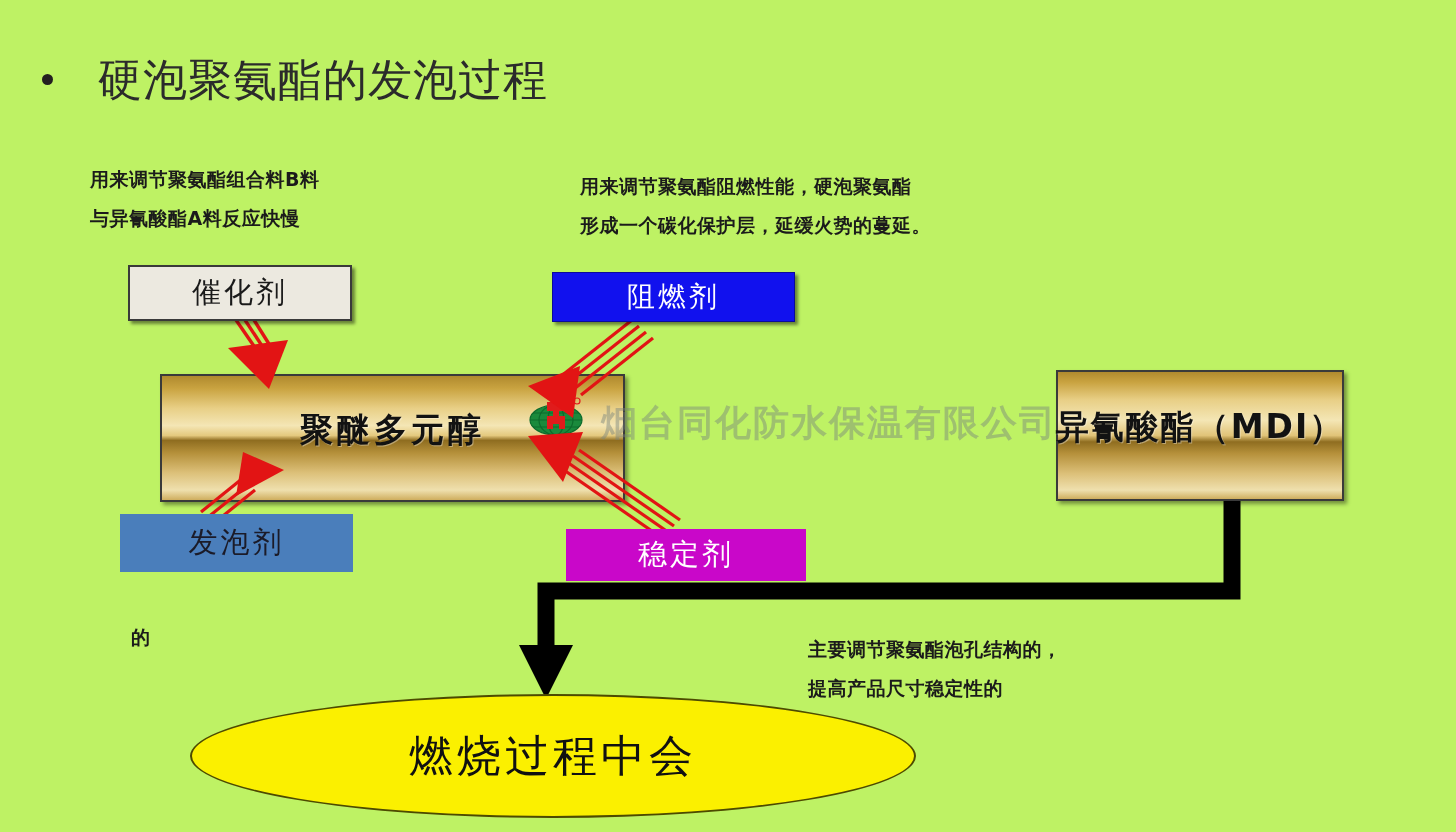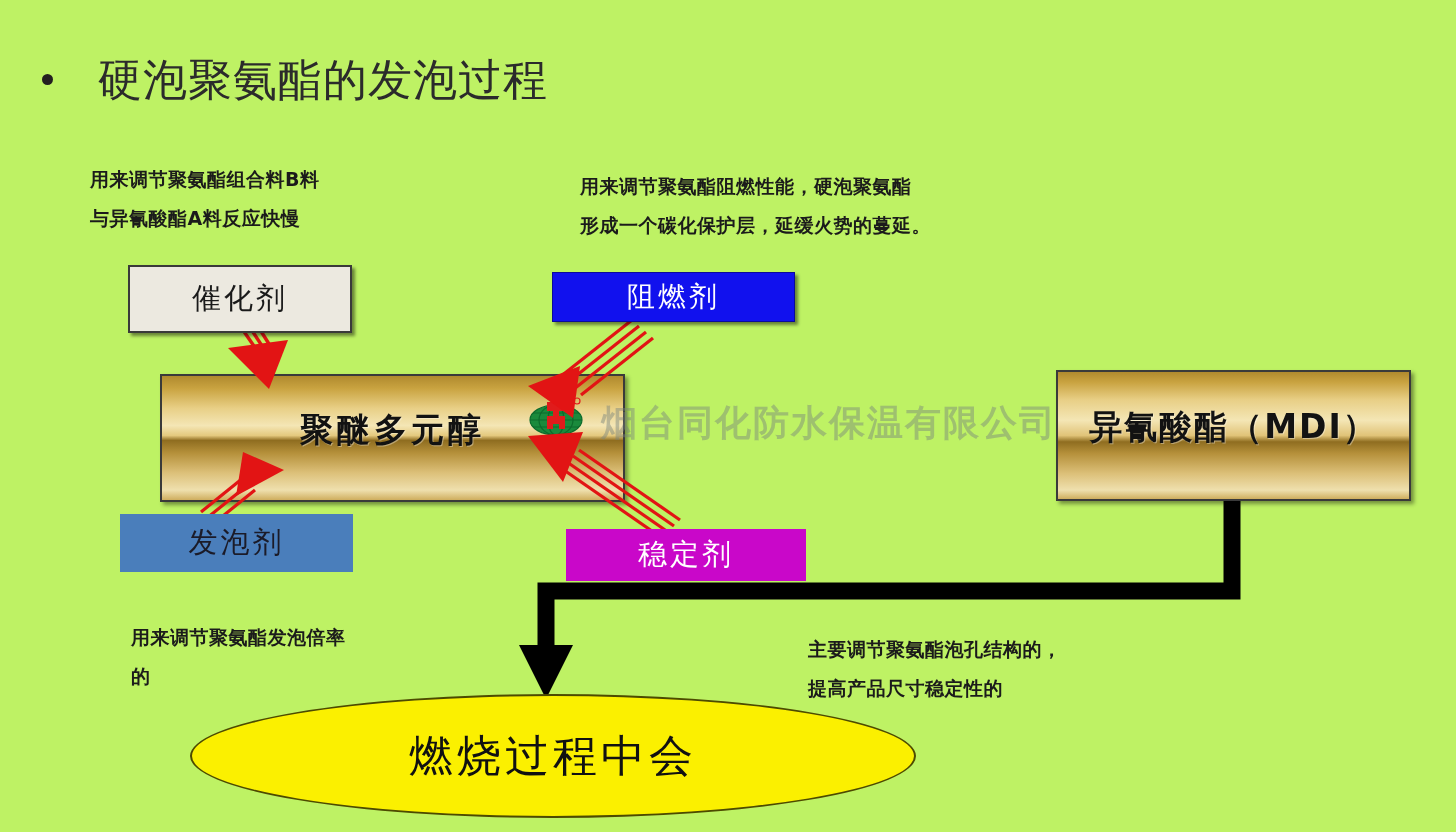--- a/index.html
+++ b/index.html
@@ -72,21 +72,21 @@
     display: flex;
     align-items: center;
     justify-content: center;
     white-space: nowrap;
     font-family: "DejaVu Sans", "Liberation Sans", sans-serif;
   }
 
   
   #box-catalyst {
     left: 128px; top: 265px;
-    width: 224px; height: 68px;
+    width: 224px; height: 56px;
     background: #ece9e0;
     border: 2px solid #3a3a3a;
     box-shadow: 3px 3px 3px rgba(0,0,0,0.45);
     font-size: 29px;
     color: #1a1a1a;
     letter-spacing: 3px;
     z-index: 6;
   }
 
   
@@ -150,21 +150,21 @@
     color: #121212;
     letter-spacing: 4px;
     position: relative;
     top: -8px;
     text-shadow: 1px 1px 0 rgba(255,255,255,0.35);
   }
 
   
   #box-mdi {
     left: 1056px; top: 370px;
-    width: 355px; height: 131px;
+    width: 288px; height: 131px;
     border: 2px solid #3a3a3a;
     background:
       linear-gradient(to bottom,
         #b08a2e 0%,
         #c9a340 8%,
         #e8cf86 22%,
         #f4e6b5 38%,
         #e0c378 50%,
         #8f6d20 55%,
         #b5903a 64%,
@@ -363,21 +363,20 @@
     <span class="line">用来调节聚氨酯组合料B料</span>
     <span class="line">与异氰酸酯A料反应快慢</span>
   </div>
 
   <div class="note" id="note-flame">
     <span class="line">用来调节聚氨酯阻燃性能，硬泡聚氨酯</span>
     <span class="line">形成一个碳化保护层，延缓火势的蔓延。</span>
   </div>
 
   <div class="note" id="note-blowing">
-    <span class="line">用来调节聚氨酯发泡倍率</span>
     <span class="line">的</span>
   </div>
 
   <div class="note" id="note-stabilizer">
     <span class="line">主要调节聚氨酯泡孔结构的，</span>
     <span class="line">提高产品尺寸稳定性的</span>
   </div>
 
 </div>
 

